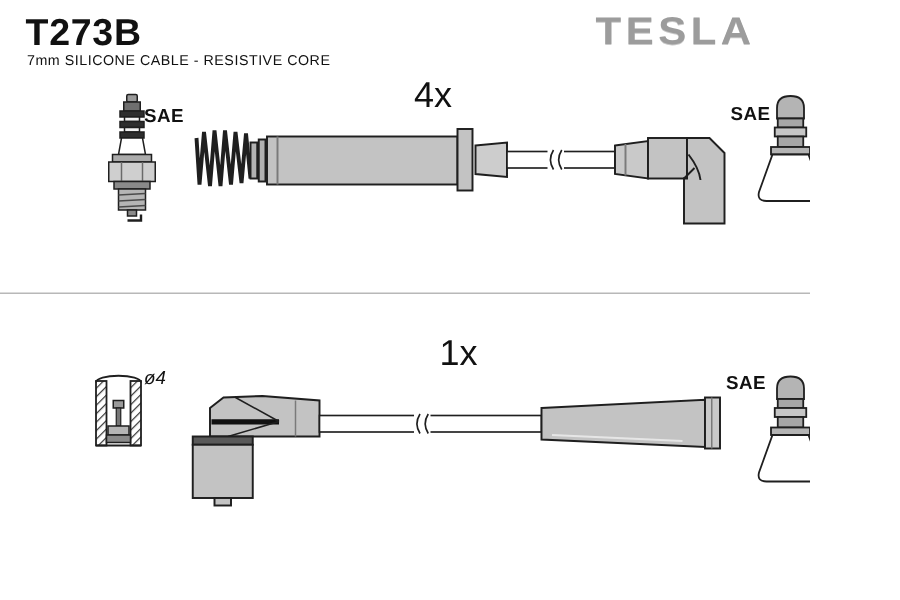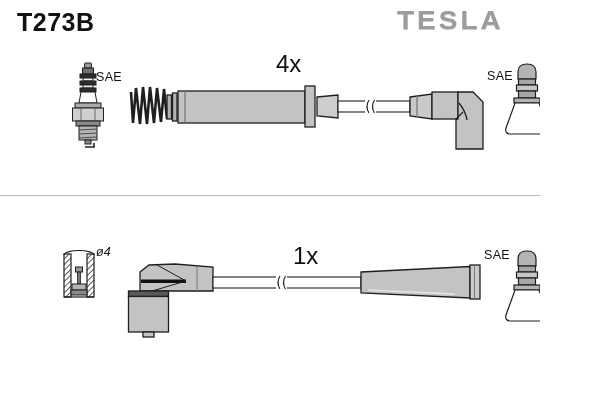--- a/index.html
+++ b/index.html
@@ -9,22 +9,22 @@
   }
   .abs{position:absolute;}
   .part-number{left:17px;top:8px;font-size:25px;font-weight:bold;letter-spacing:.5px;}
   .subtitle{left:18px;top:35px;font-size:9.5px;letter-spacing:.35px;}
   .brand{
     left:397px;top:6px;font-size:28px;font-weight:bold;letter-spacing:3px;
     color:#9c9c9c;text-shadow:0 1px 0 #c9c9c9;transform:scaleY(.92);transform-origin:top left;
   }
   .qty{font-size:24px;color:#111;}
   .qty-top{left:276px;top:50px;}
-  .qty-bottom{left:293px;top:242px;}
-  .sae{font-size:12.5px;font-weight:normal;letter-spacing:.3px;}
+  .qty-bottom{left:293px;top:222px;}
+  .sae{font-size:12.5px;font-weight:bold;letter-spacing:.3px;}
   .sae-top-left{left:96px;top:70px;}
   .sae-top-right{left:487px;top:69px;}
   .sae-bottom-right{left:484px;top:248px;}
   .dia{left:96px;top:245px;font-size:12.5px;font-weight:normal;font-style:italic;}
   .divider{left:0;top:195px;width:600px;height:1px;background:#b8b8b8;}
   svg{position:absolute;left:0;top:0;}
 </style>
 </head>
 <body>
 
@@ -121,20 +121,21 @@
       <polygon points="361,272 470,266.5 470,298 361,293" fill="#c3c3c3"></polygon>
       <path d="M368,290 L455,294" stroke="#e6e6e6" stroke-width="1.4"></path>
       <rect x="470" y="265" width="10" height="34" fill="#c9c9c9"></rect>
       <line x1="474.5" y1="265" x2="474.5" y2="299" stroke="#7a7a7a" stroke-width="1"></line>
     </g>
 
     <use href="#plugBoot" transform="translate(0,187)"></use>
   </svg>
 
   <div class="abs part-number">T273B</div>
+  <div class="abs subtitle">7mm SILICONE CABLE - RESISTIVE CORE</div>
   <div class="abs brand">TESLA</div>
 
   <div class="abs divider"></div>
 
   <div class="abs sae sae-top-left">SAE</div>
   <div class="abs qty qty-top">4x</div>
   <div class="abs sae sae-top-right">SAE</div>
 
   <div class="abs dia">ø4</div>
   <div class="abs qty qty-bottom">1x</div>

